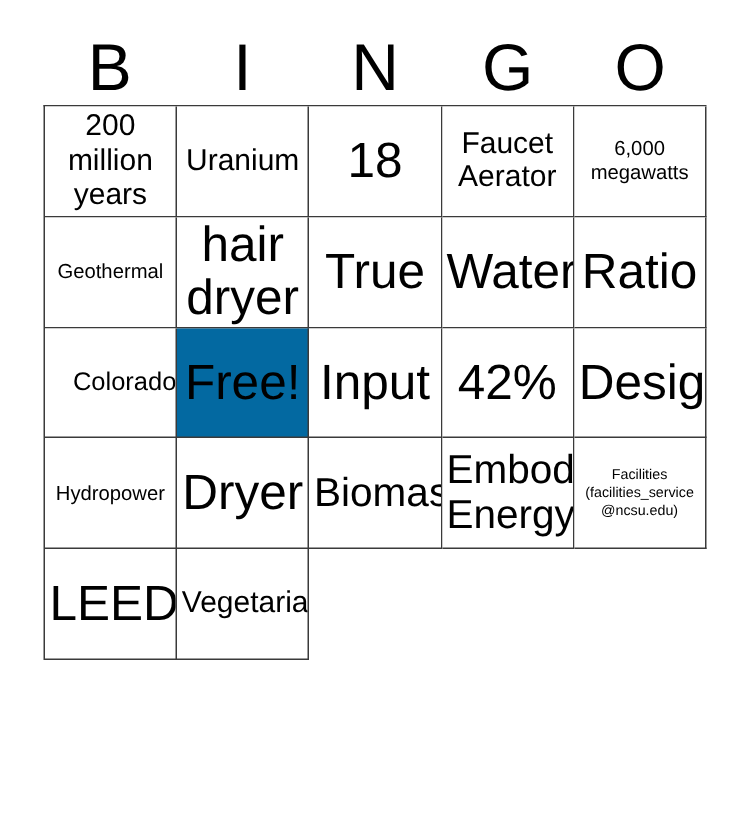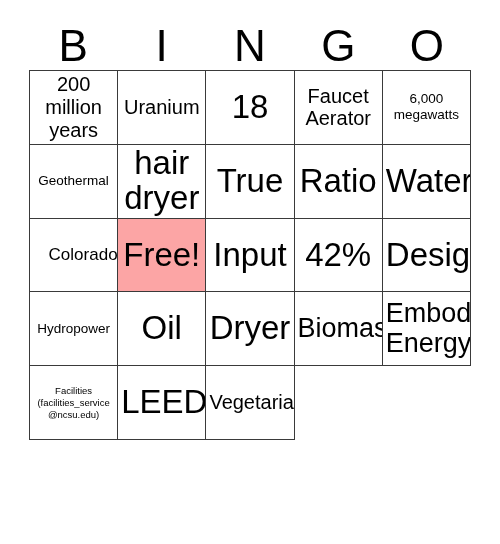--- a/index.html
+++ b/index.html
@@ -85,21 +85,21 @@
   
   .fs-xxs .cell-text { font-size: 9.5px;  line-height: 1.25; }
   .fs-xs  .cell-text { font-size: 13.5px; line-height: 1.2; }
   .fs-sm  .cell-text { font-size: 17px;   line-height: 1.15; margin-left: 19px; }
   .fs-md  .cell-text { font-size: 20px;   line-height: 1.14; }
   .fs-lg  .cell-text { font-size: 23px;   line-height: 1.12; }
   .fs-xl  .cell-text { font-size: 27px;   line-height: 1.1; }
   .fs-xxl .cell-text { font-size: 33px;   line-height: 1.06; }
 
   .cell.free-space {
-    background: #fca5a5;
+    background: #0369a1;
   }
 </style>
 </head>
 <body>
 
 <div class="card">
 
   <div class="bingo-header">
     <div class="header-letter">B</div>
     <div class="header-letter">I</div>
@@ -132,45 +132,42 @@
         <span class="cell-text">Geothermal</span>
       </div>
       <div class="cell fs-xxl">
         <span class="cell-text">hair
 dryer</span>
       </div>
       <div class="cell fs-xxl">
         <span class="cell-text">True</span>
       </div>
       <div class="cell fs-xxl">
-        <span class="cell-text">Ratio</span>
+        <span class="cell-text">Water</span>
       </div>
       <div class="cell fs-xxl">
-        <span class="cell-text">Water</span>
+        <span class="cell-text">Ratio</span>
       </div>
       <div class="cell fs-sm">
         <span class="cell-text">Colorado</span>
       </div>
       <div class="cell fs-xxl free-space">
         <span class="cell-text">Free!</span>
       </div>
       <div class="cell fs-xxl">
         <span class="cell-text">Input</span>
       </div>
       <div class="cell fs-xxl">
         <span class="cell-text">42%</span>
       </div>
       <div class="cell fs-xxl">
         <span class="cell-text">Design</span>
       </div>
       <div class="cell fs-xs">
         <span class="cell-text">Hydropower</span>
-      </div>
-      <div class="cell fs-xxl">
-        <span class="cell-text">Oil</span>
       </div>
       <div class="cell fs-xxl">
         <span class="cell-text">Dryer</span>
       </div>
       <div class="cell fs-xl">
         <span class="cell-text">Biomass</span>
       </div>
       <div class="cell fs-xl">
         <span class="cell-text">Embodied
 Energy</span>

